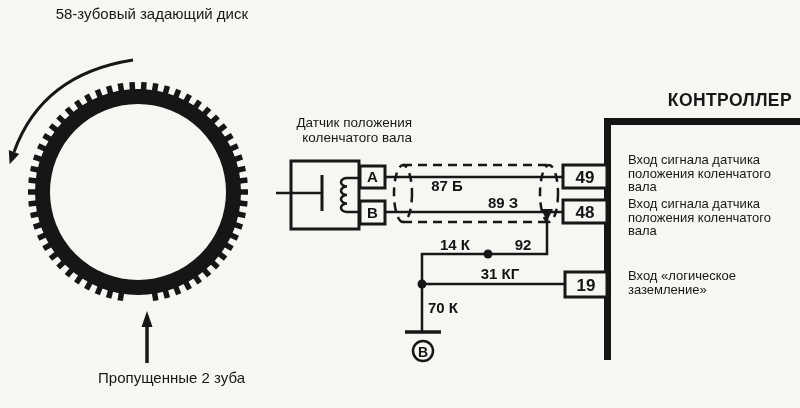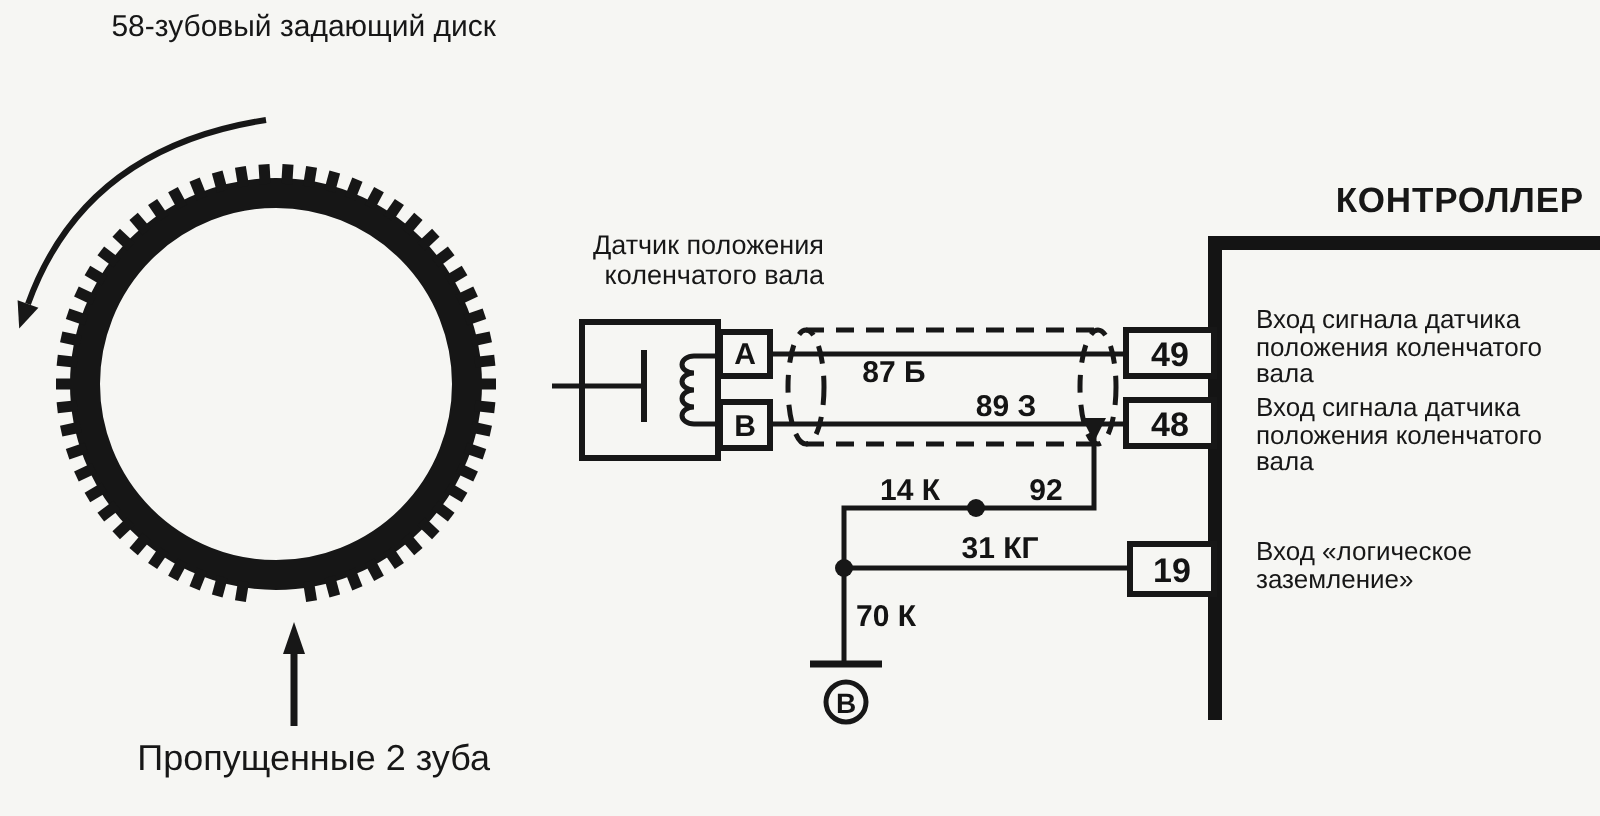--- a/index.html
+++ b/index.html
@@ -21,21 +21,21 @@
   .t-term{font:bold 15px "Liberation Sans",sans-serif;fill:#141414;}
   .t-pin{font:600 17px "Liberation Sans",sans-serif;fill:#141414;}
   .t-wire{font:600 15px "Liberation Sans",sans-serif;fill:#141414;}
   .t-gnd{font:bold 14px "Liberation Sans",sans-serif;fill:#141414;}
   .lbl{position:absolute;}
   .c{text-align:right;}
   .disk-title{left:38px;top:5px;width:210px;font-size:15px;line-height:18px;font-weight:500;}
   .sensor-lbl{left:270px;top:115px;width:142px;font-size:13.5px;line-height:15px;font-weight:500;}
   .ctrl-title{left:608px;top:90px;width:184px;font-size:17.5px;font-weight:bold;letter-spacing:.4px;}
   .pin-desc{left:628px;width:176px;font-size:13px;line-height:13.5px;font-weight:500;}
-  .missing-lbl{left:53px;top:369px;width:192px;font-size:18px;font-weight:500;}
+  .missing-lbl{left:53px;top:369px;width:192px;font-size:15px;font-weight:500;}
 </style>
 </head>
 <body>
 
 <div class="page">
 
   <svg width="800" height="408" viewBox="0 0 800 408">
 
     <g>
       <circle class="ring" cx="138" cy="192" r="95.5"></circle>

